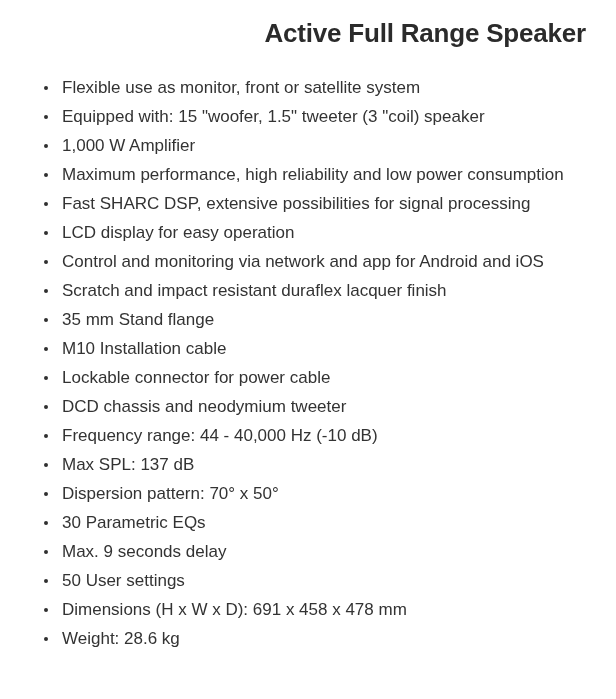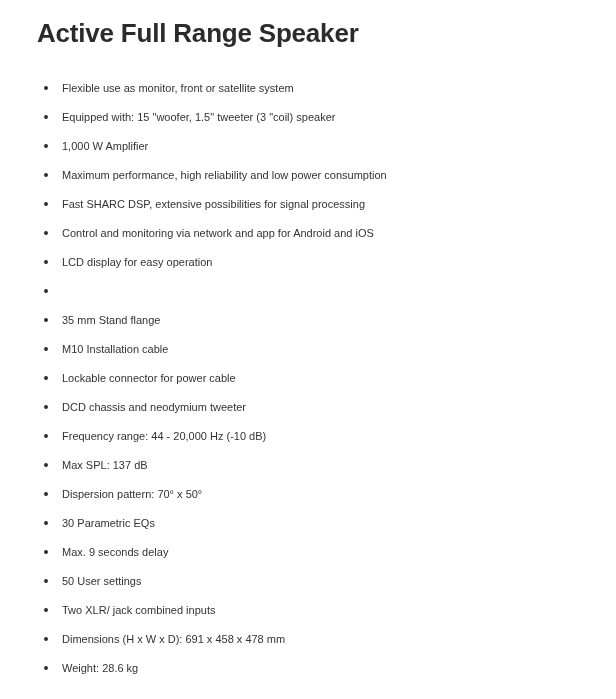--- a/index.html
+++ b/index.html
@@ -9,40 +9,41 @@
     background: #ffffff;
   }
   body {
     width: 616px;
     height: 699px;
     font-family: "Liberation Sans", sans-serif;
     overflow: hidden;
   }
   .doc {
     padding: 17px 30px 0 37px;
+    text-align: right;
   }
   h1.page-title {
     margin: 0;
     font-size: 26px;
     line-height: 32px;
     font-weight: 700;
     color: #2b2b2b;
     letter-spacing: -0.2px;
   }
   ul.feature-list {
     list-style: none;
     margin: 24px 0 0 0;
     padding: 0;
   }
   ul.feature-list li {
     display: flex;
     align-items: center;
     height: 29px;
     padding-left: 7px;
-    font-size: 11px;
+    font-size: 17px;
     color: #333333;
   }
   .bullet {
     flex: 0 0 auto;
     width: 4px;
     height: 4px;
     border: 2px solid #2f2f2f;
     border-radius: 50%;
     margin-right: 14px;
     position: relative;
@@ -74,48 +75,49 @@
       <li>
         <span class="bullet"></span>
         <span class="feature-text">Maximum performance, high reliability and low power consumption</span>
       </li>
       <li>
         <span class="bullet"></span>
         <span class="feature-text">Fast SHARC DSP, extensive possibilities for signal processing</span>
       </li>
       <li>
         <span class="bullet"></span>
+        <span class="feature-text">LCD display for easy operation</span>
+      </li>
+      <li>
+        <span class="bullet"></span>
         <span class="feature-text">Control and monitoring via network and app for Android and iOS</span>
       </li>
       <li>
         <span class="bullet"></span>
-        <span class="feature-text">LCD display for easy operation</span>
-      </li>
-      <li>
-        <span class="bullet"></span>
+        <span class="feature-text">Scratch and impact resistant duraflex lacquer finish</span>
       </li>
       <li>
         <span class="bullet"></span>
         <span class="feature-text">35 mm Stand flange</span>
       </li>
       <li>
         <span class="bullet"></span>
         <span class="feature-text">M10 Installation cable</span>
       </li>
       <li>
         <span class="bullet"></span>
         <span class="feature-text">Lockable connector for power cable</span>
       </li>
       <li>
         <span class="bullet"></span>
         <span class="feature-text">DCD chassis and neodymium tweeter</span>
       </li>
       <li>
         <span class="bullet"></span>
-        <span class="feature-text">Frequency range: 44 - 20,000 Hz (-10 dB)</span>
+        <span class="feature-text">Frequency range: 44 - 40,000 Hz (-10 dB)</span>
       </li>
       <li>
         <span class="bullet"></span>
         <span class="feature-text">Max SPL: 137 dB</span>
       </li>
       <li>
         <span class="bullet"></span>
         <span class="feature-text">Dispersion pattern: 70° x 50°</span>
       </li>
       <li>
@@ -125,24 +127,20 @@
       <li>
         <span class="bullet"></span>
         <span class="feature-text">Max. 9 seconds delay</span>
       </li>
       <li>
         <span class="bullet"></span>
         <span class="feature-text">50 User settings</span>
       </li>
       <li>
         <span class="bullet"></span>
-        <span class="feature-text">Two XLR/ jack combined inputs</span>
-      </li>
-      <li>
-        <span class="bullet"></span>
         <span class="feature-text">Dimensions (H x W x D): 691 x 458 x 478 mm</span>
       </li>
       <li>
         <span class="bullet"></span>
         <span class="feature-text">Weight: 28.6 kg</span>
       </li>
     </ul>
 </div>
 
 </body></html>

